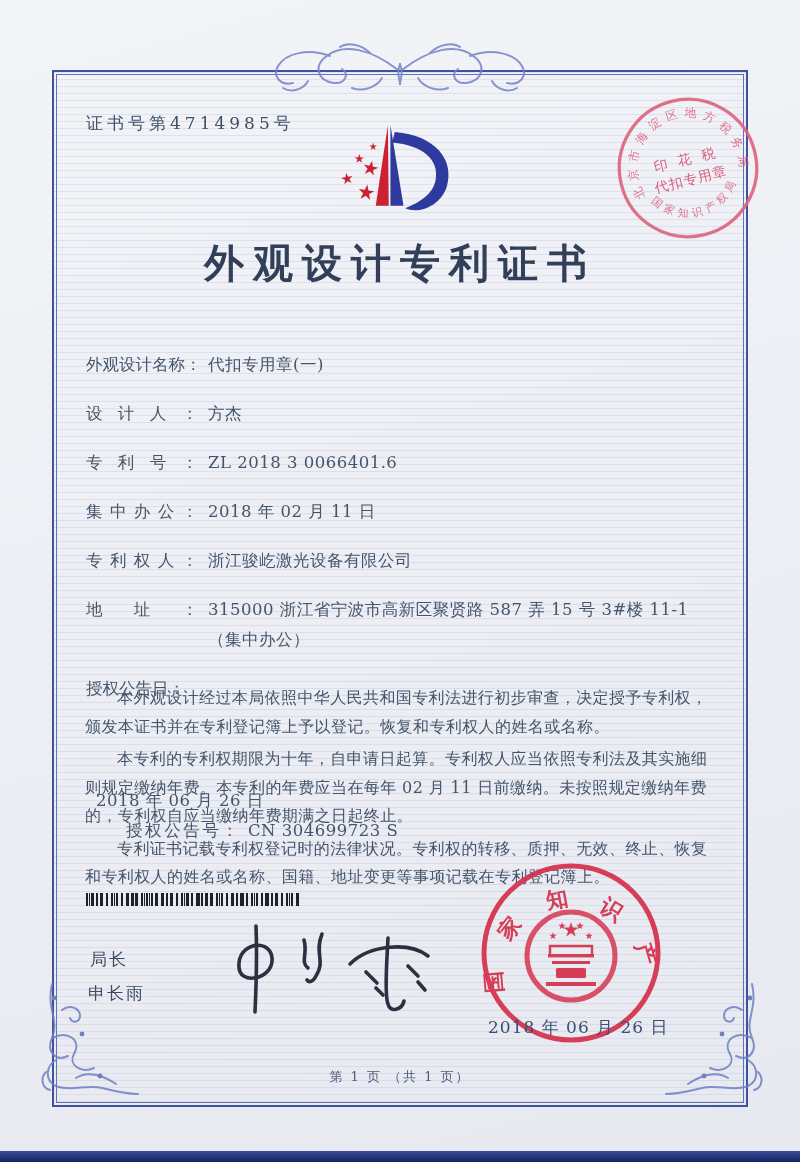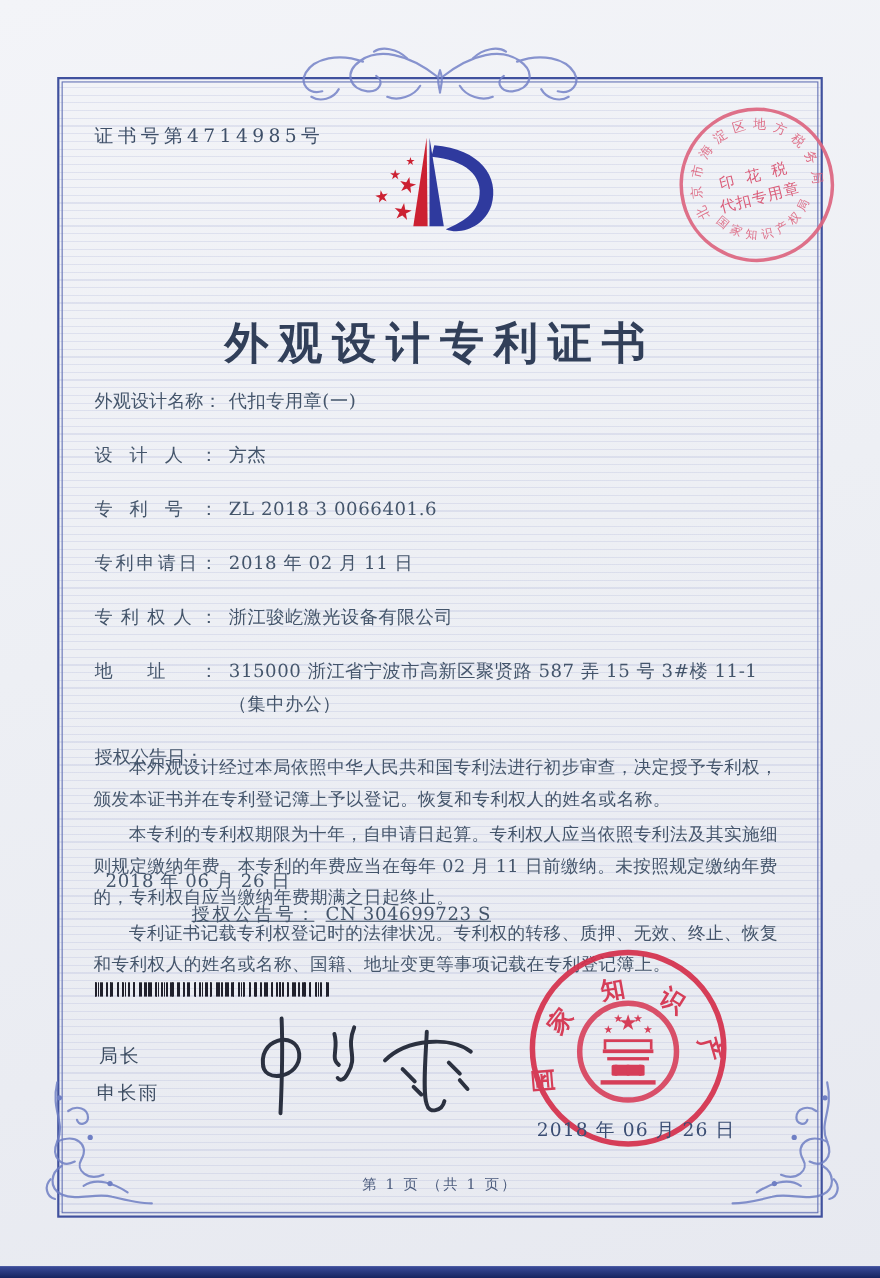--- a/index.html
+++ b/index.html
@@ -25,30 +25,30 @@
     content:""; position:absolute; inset:2px; border:1px solid #6472b5;
   }
   .cert-no {
     position:absolute; left:86px; top:112px;
     font-size:17px; letter-spacing:4px; color:#3e4f68;
   }
   .logo { position:absolute; left:322px; top:106px; }
   .stamp-tax { position:absolute; left:606px; top:86px; transform:rotate(-14deg); opacity:.92; }
   .title {
     position:absolute; left:0; top:236px; width:800px; text-align:center;
-    font-size:40px; font-weight:700; letter-spacing:9px; color:#313f59;margin-top:48px;
+    font-size:40px; font-weight:700; letter-spacing:9px; color:#313f59;
   }
   .fields { position:absolute; left:86px; top:350px; width:648px; color:#44556b; }
   .frow { display:flex; align-items:flex-start; margin-bottom:19px; font-size:16.5px; line-height:30px; }
   .flabel {
     flex:0 0 112px; text-align:justify; text-align-last:justify; white-space:nowrap; overflow:hidden;
   }
   .fvalue { margin-left:10px; letter-spacing:.5px; max-width:520px; }
   .frow.grant { display:flex;flex-direction:column; }
-  .grant-right { display:flex; margin-left:88px;text-decoration:underline; }
+  .grant-right { display:flex; margin-left:40px; }
   .paras { position:absolute; left:85px; top:684px; width:636px; color:#44556b; }
   .paras p { font-size:16px; line-height:28.5px; text-indent:2em; letter-spacing:.4px; margin-bottom:4px; }
   .barcode {
     position:absolute; left:86px; top:893px; width:214px; height:13px;
     background-image:
       repeating-linear-gradient(90deg,#20202c 0 2px,rgba(0,0,0,0) 2px 5px),
       repeating-linear-gradient(90deg,#20202c 0 1px,rgba(0,0,0,0) 1px 7px),
       repeating-linear-gradient(90deg,rgba(0,0,0,0) 0 3px,#20202c 3px 4px,rgba(0,0,0,0) 4px 11px);
   }
   .sig-title { position:absolute; left:90px; top:948px; font-size:17px; letter-spacing:2px; color:#3c4c62; }
@@ -174,21 +174,21 @@
     </div>
     <div class="frow">
       <span class="flabel">设计人：</span>
       <span class="fvalue">方杰</span>
     </div>
     <div class="frow">
       <span class="flabel">专利号：</span>
       <span class="fvalue">ZL 2018 3 0066401.6</span>
     </div>
     <div class="frow">
-      <span class="flabel">专利申请日：</span>
+      <span class="flabel">集中办公：</span>
       <span class="fvalue">2018 年 02 月 11 日</span>
     </div>
     <div class="frow">
       <span class="flabel">专利权人：</span>
       <span class="fvalue">浙江骏屹激光设备有限公司</span>
     </div>
     <div class="frow">
       <span class="flabel">地址：</span>
       <span class="fvalue" style="max-width:510px">315000 浙江省宁波市高新区聚贤路 587 弄 15 号 3#楼 11-1 （集中办公）</span>
     </div>

